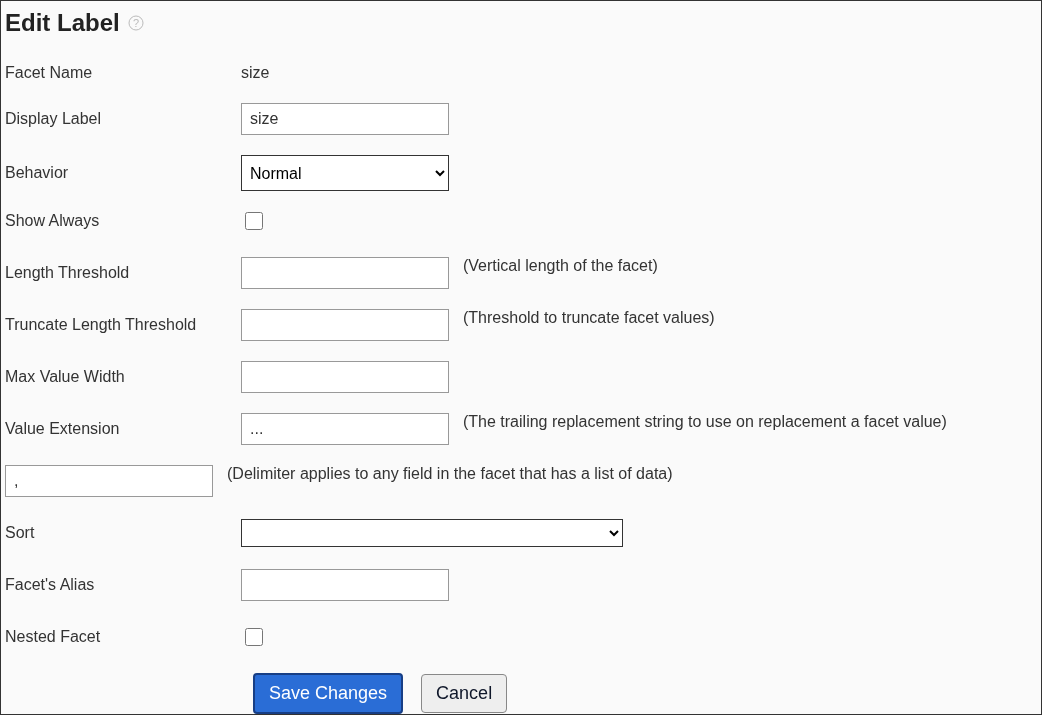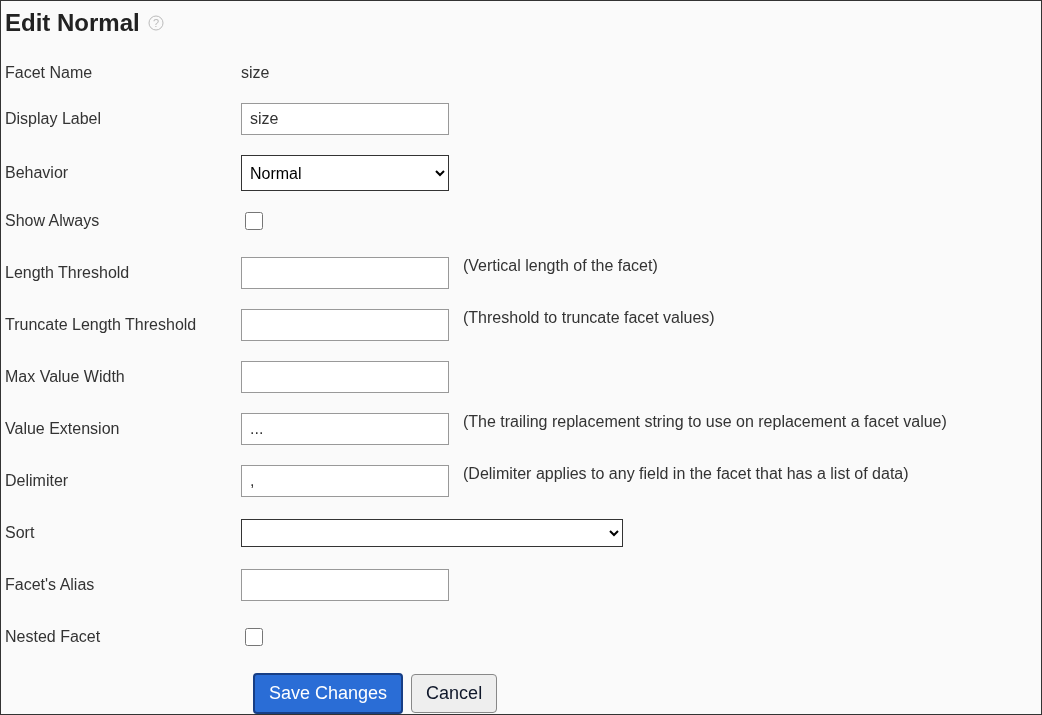--- a/index.html
+++ b/index.html
@@ -96,21 +96,21 @@
     border: 1px solid #888;
     accent-color: #2a6dd6;
   }
   .hint {
     font-size: 16px;
     color: #333;
   }
   .actions {
     display: flex;
     align-items: center;
-    gap: 8px;
+    gap: 18px;
     margin-left: 248px;
     margin-top: 6px;
   }
   .btn-primary {
     background: #2a6dd6;
     color: #fff;
     border: 2px solid #173e85;
     border-radius: 4px;
     font-size: 18px;
     padding: 8px 14px;
@@ -125,21 +125,21 @@
     padding: 8px 14px;
     cursor: pointer;
   }
 </style>
 </head>
 <body>
 
 <div class="panel">
   <div class="panel-inner">
     <div class="title-row">
-      <h2 class="title">Edit Normal</h2>
+      <h2 class="title">Edit Label</h2>
       <span class="help-icon">
         <svg width="16" height="16" viewBox="0 0 16 16">
           <circle cx="8" cy="8" r="7" fill="none" stroke="#bbb" stroke-width="1"></circle>
           <text x="8" y="12" text-anchor="middle" font-size="11" fill="#bbb" font-family="Arial">?</text>
         </svg>
       </span>
     </div>
 
     <div class="form">
 
@@ -198,21 +198,20 @@
 
       <div class="row">
         <div class="label-col">Value Extension</div>
         <div class="field-col">
           <input type="text" class="txt" value="..." style="">
           <span class="hint">(The trailing replacement string to use on replacement a facet value)</span>
         </div>
       </div>
 
       <div class="row">
-        <div class="label-col">Delimiter</div>
         <div class="field-col">
           <input type="text" class="txt" value="," style="">
           <span class="hint">(Delimiter applies to any field in the facet that has a list of data)</span>
         </div>
       </div>
 
       <div class="row">
         <div class="label-col">Sort</div>
         <div class="field-col">
           <select class="sel-lg">

